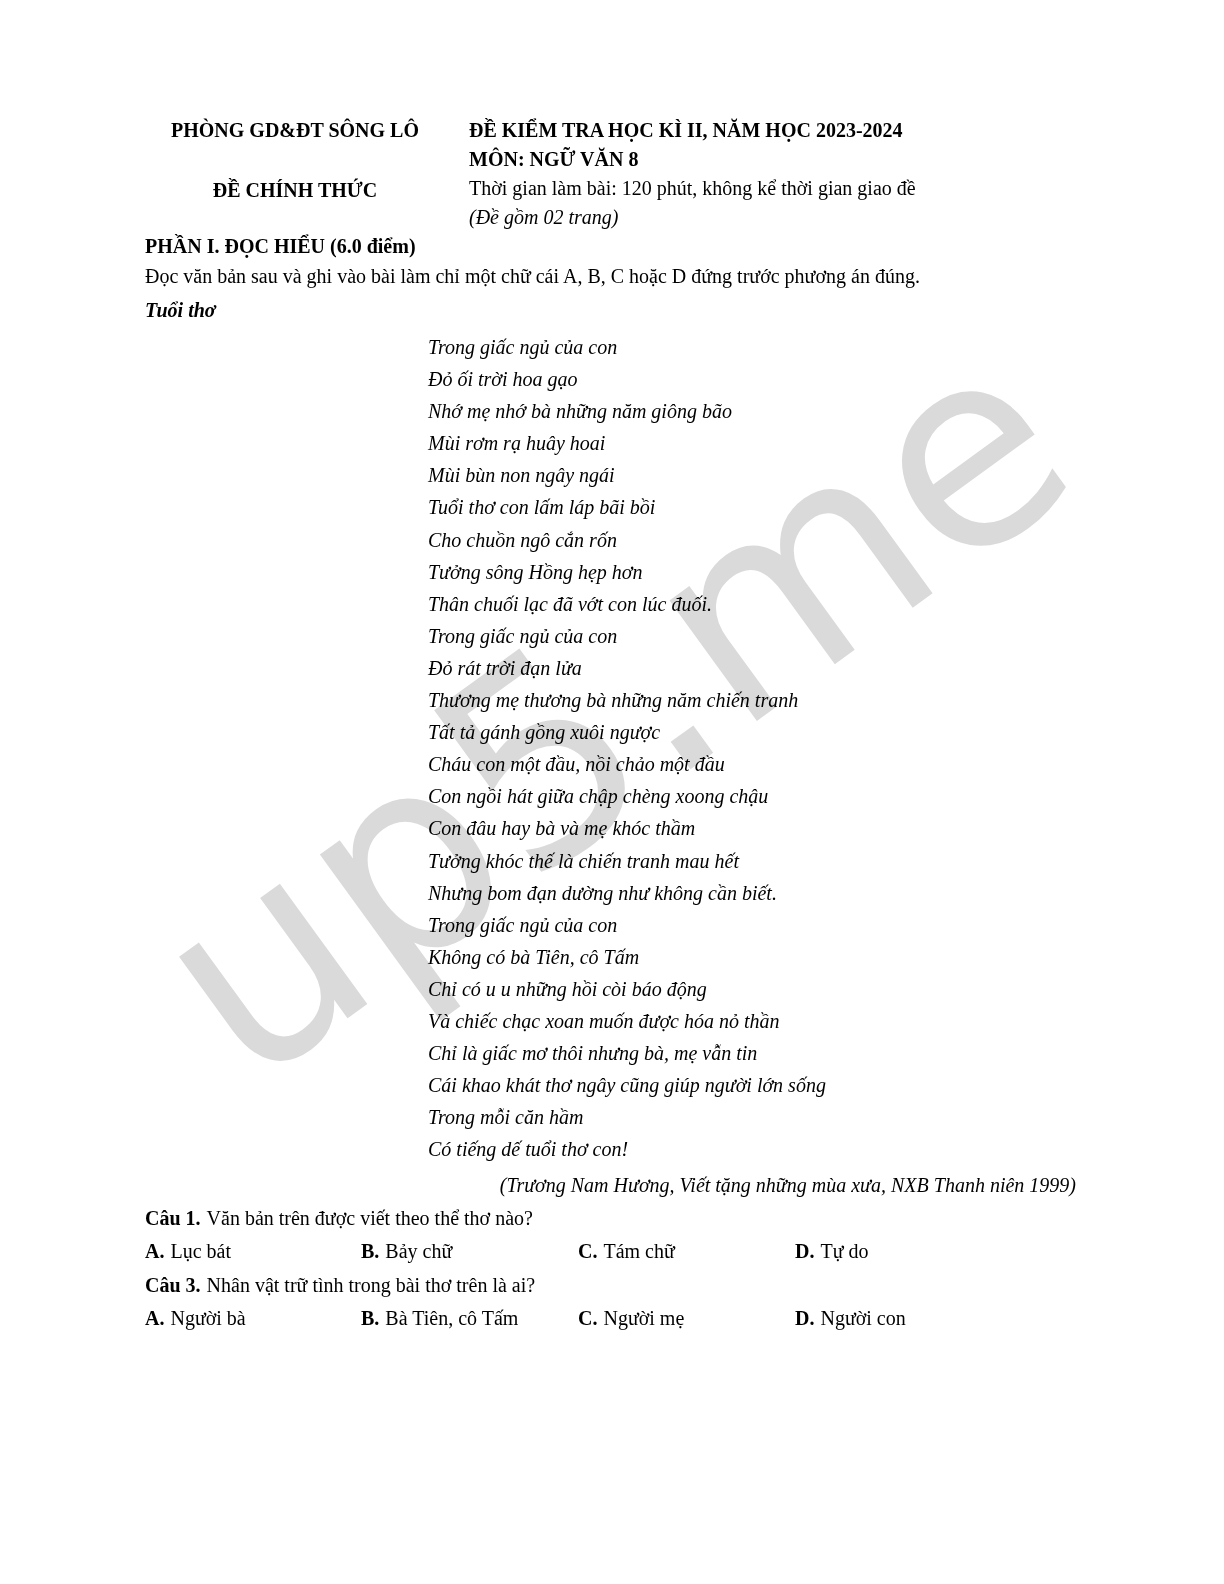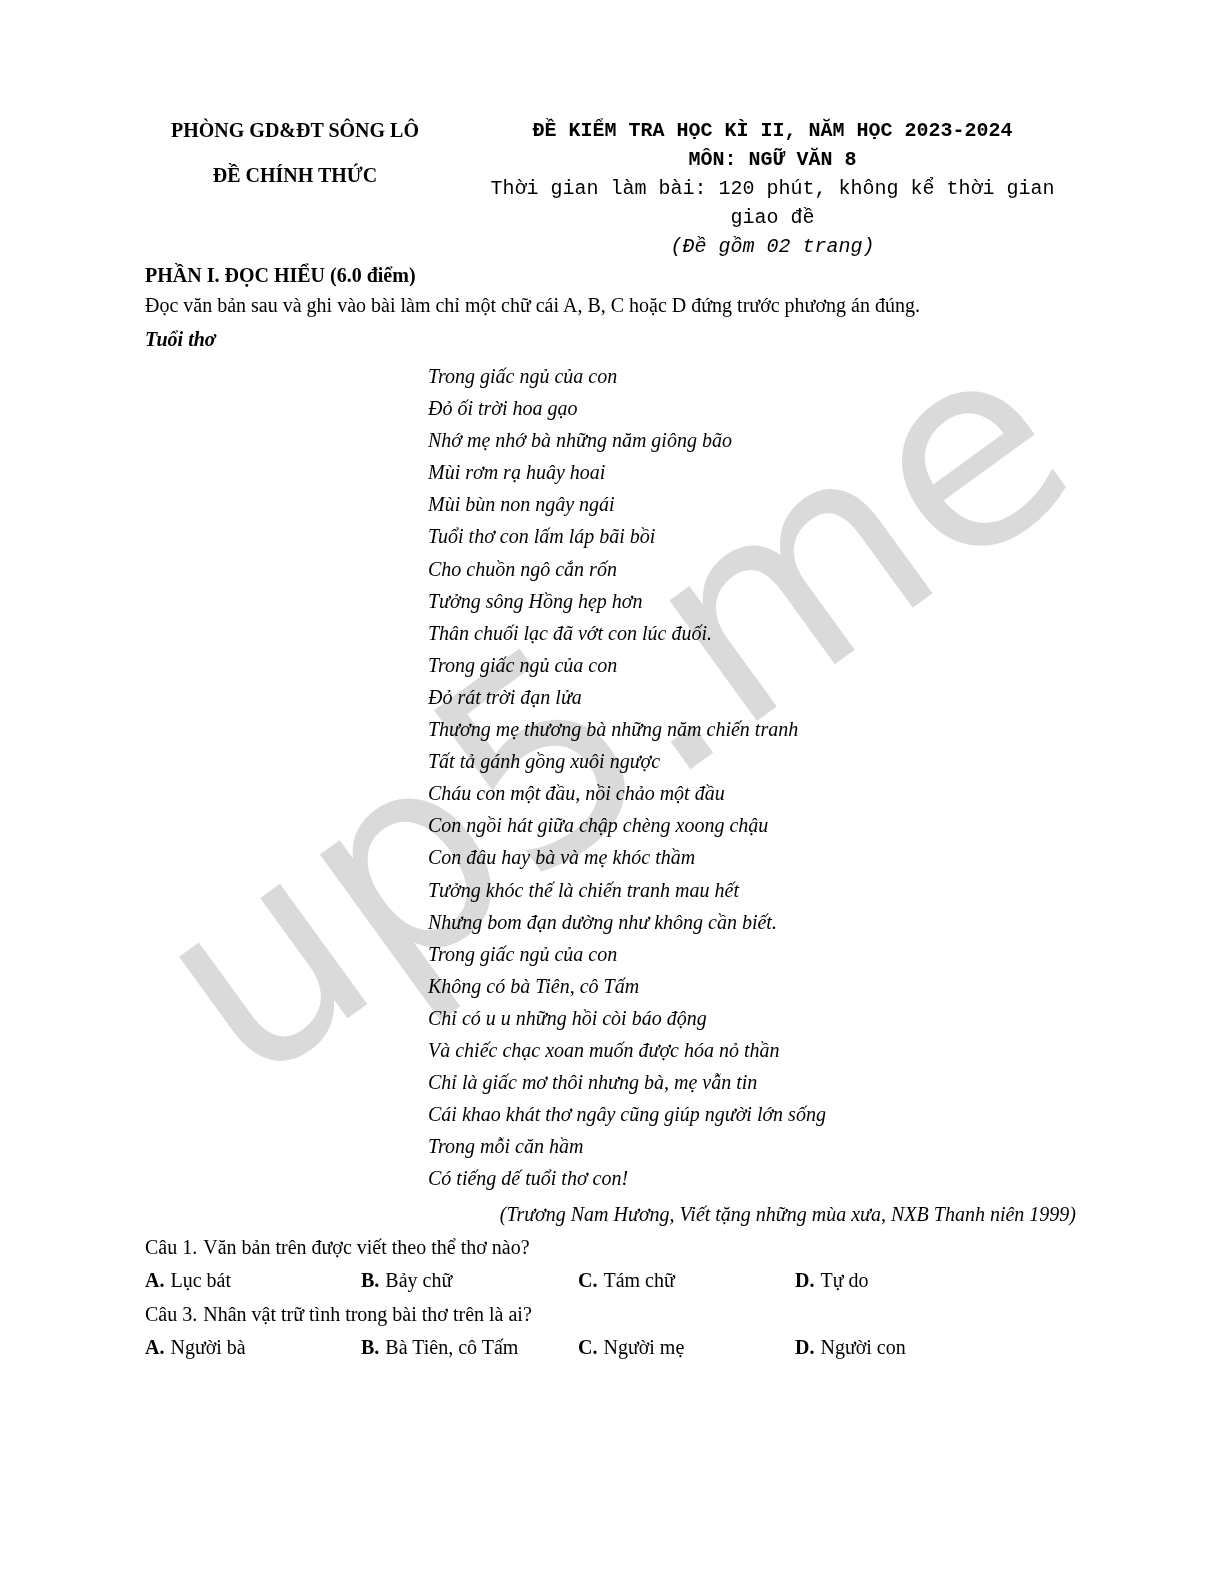--- a/index.html
+++ b/index.html
@@ -36,27 +36,25 @@
   }
   .bold { font-weight: bold; }
   .italic { font-style: italic; }
 
   .header { display: flex; align-items: flex-start; }
   .header-left {
     width: 300px;
     text-align: center;
     line-height: 29px;
   }
-  .header-left .exam-type { margin-top: 16px; }
+  .header-left .exam-type { margin-top: 31px; }
   .header-right {
     flex: 1;
     padding-left: 24px;
-    text-align: center;
     line-height: 29px;
-    font-family: Liberation Mono, monospace;
   }
 
   .section-heading { margin-top: 0; line-height: 29px; }
   .instruction { margin-top: 1px; line-height: 29px; }
 
   .poem-title {
     margin-top: 5px;
     text-align: left;
     font-weight: bold;
     font-style: italic;
@@ -71,21 +69,21 @@
   }
 
   .attribution {
     margin-top: 5px;
     text-align: right;
     font-style: italic;
     line-height: 30px;
   }
 
   .question { margin-top: 2px; line-height: 32.5px; }
-  .q-label { font-weight: normal; margin-right: 6px; }
+  .q-label { font-weight: bold; margin-right: 6px; }
   .options {
     display: grid;
     grid-template-columns: 216px 217px 217px 1fr;
     line-height: 32.5px;
   }
   .opt-label { font-weight: bold; margin-right: 6px; }
 </style>
 </head>
 <body>
 

